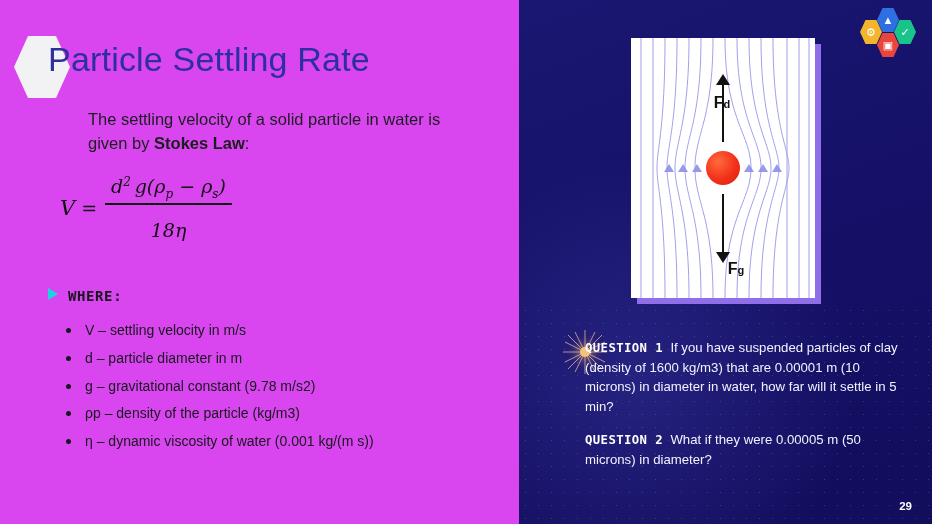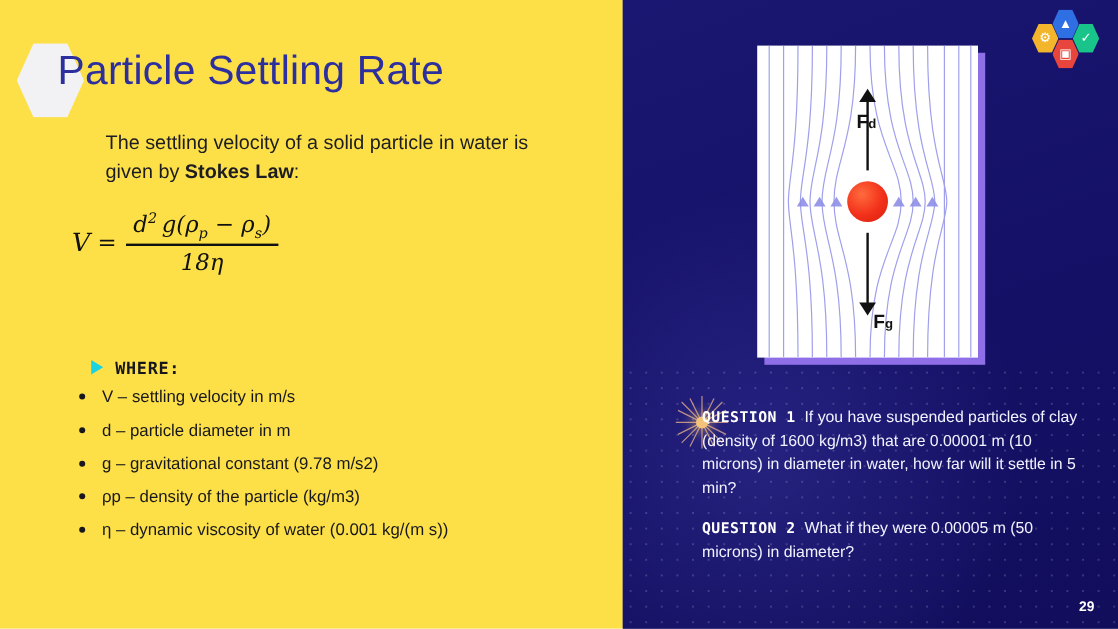--- a/index.html
+++ b/index.html
@@ -18,21 +18,21 @@
     width: 932px;
     height: 524px;
     background: #ffffff;
   }
 
   
   .left-panel {
     position: absolute;
     left: 0; top: 0;
     width: 519px; height: 524px;
-    background: #fde047;
+    background: #d946ef;
   }
   .hex-deco {
     position: absolute;
     left: 14px; top: 36px;
     width: 56px; height: 62px;
     background: #f2f2f5;
     clip-path: polygon(25% 0%, 75% 0%, 100% 50%, 75% 100%, 25% 100%, 0% 50%);
   }
   .title {
     position: absolute;
@@ -85,33 +85,32 @@
     padding: 0 6px 2px 6px;
     white-space: nowrap;
   }
   .frac .bar {
     width: 100%;
     height: 1.4px;
     background: #111;
   }
   .frac .den {
     font-size: 19px;
-    padding: 3px 6px 0 6px;
+    padding: 14px 6px 0 6px;
     white-space: nowrap;
     text-align: right;
   }
   .sup { font-size: 12px; vertical-align: super; }
   .sub { font-size: 12px; vertical-align: sub; }
 
   
   .where-row {
     position: absolute;
-    left: 48px; top: 300px;
+    left: 48px; top: 288px;
     display: flex;
-    margin-left: 28px;
   }
   .tri-bullet {
     width: 0; height: 0;
     border-left: 10px solid #19d3e0;
     border-top: 6.5px solid transparent;
     border-bottom: 6.5px solid transparent;
     margin-right: 10px;
   }
   .where-label {
     font-family: "DejaVu Sans Mono", monospace;

